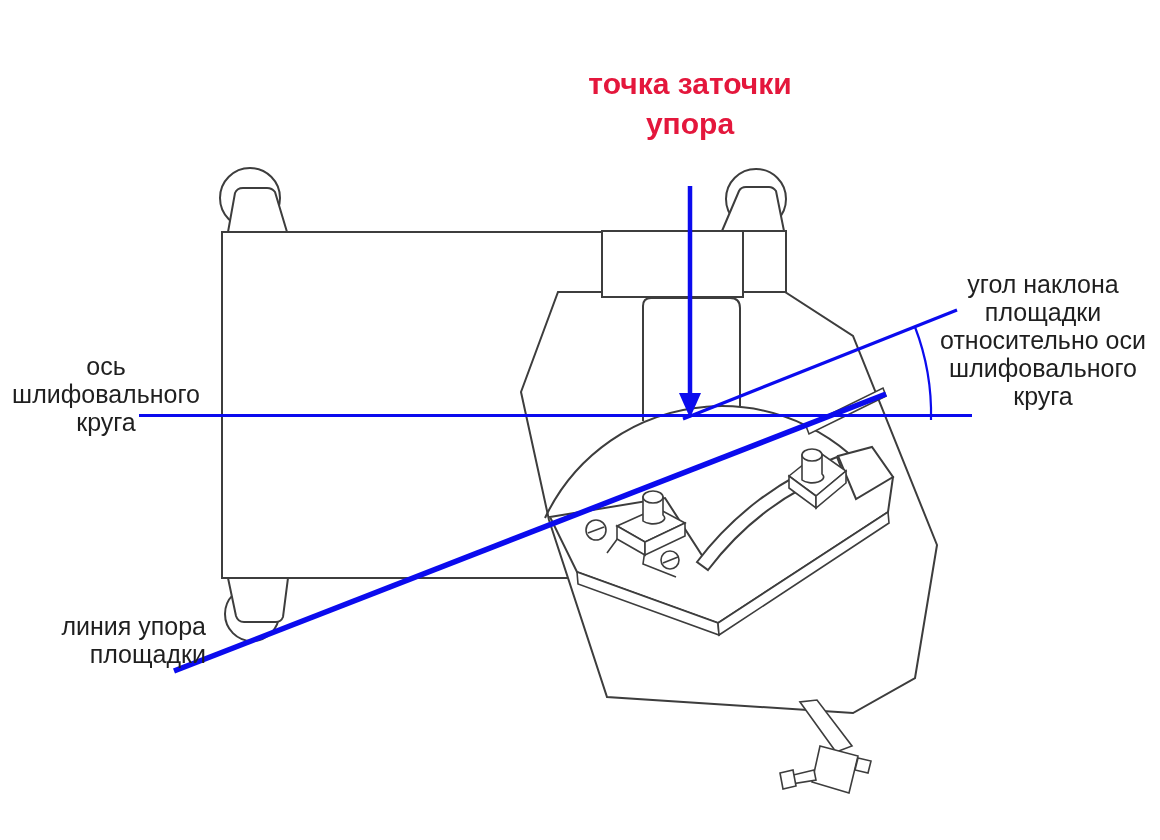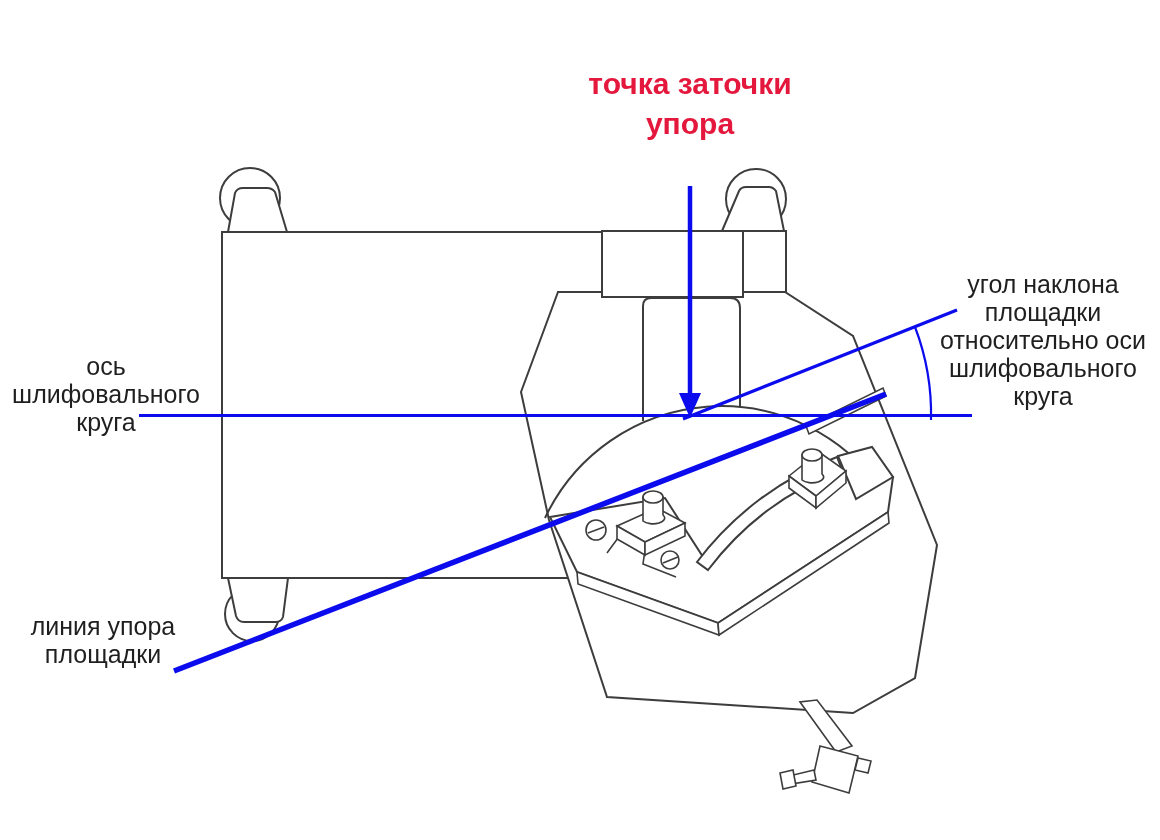--- a/index.html
+++ b/index.html
@@ -114,18 +114,18 @@
   </div>
 
   <div class="lbl" style="left:918px;top:270px;width:250px;">
     <div>угол наклона</div>
     <div>площадки</div>
     <div>относительно оси</div>
     <div>шлифовального</div>
     <div>круга</div>
   </div>
 
-  <div class="lbl" style="left:0px;top:612px;width:206px;">
+  <div class="lbl" style="left:0px;top:612px;width:206px;text-align:right;">
     <div>линия упора</div>
     <div>площадки</div>
   </div>
 
 </div>
 
 </body></html>

